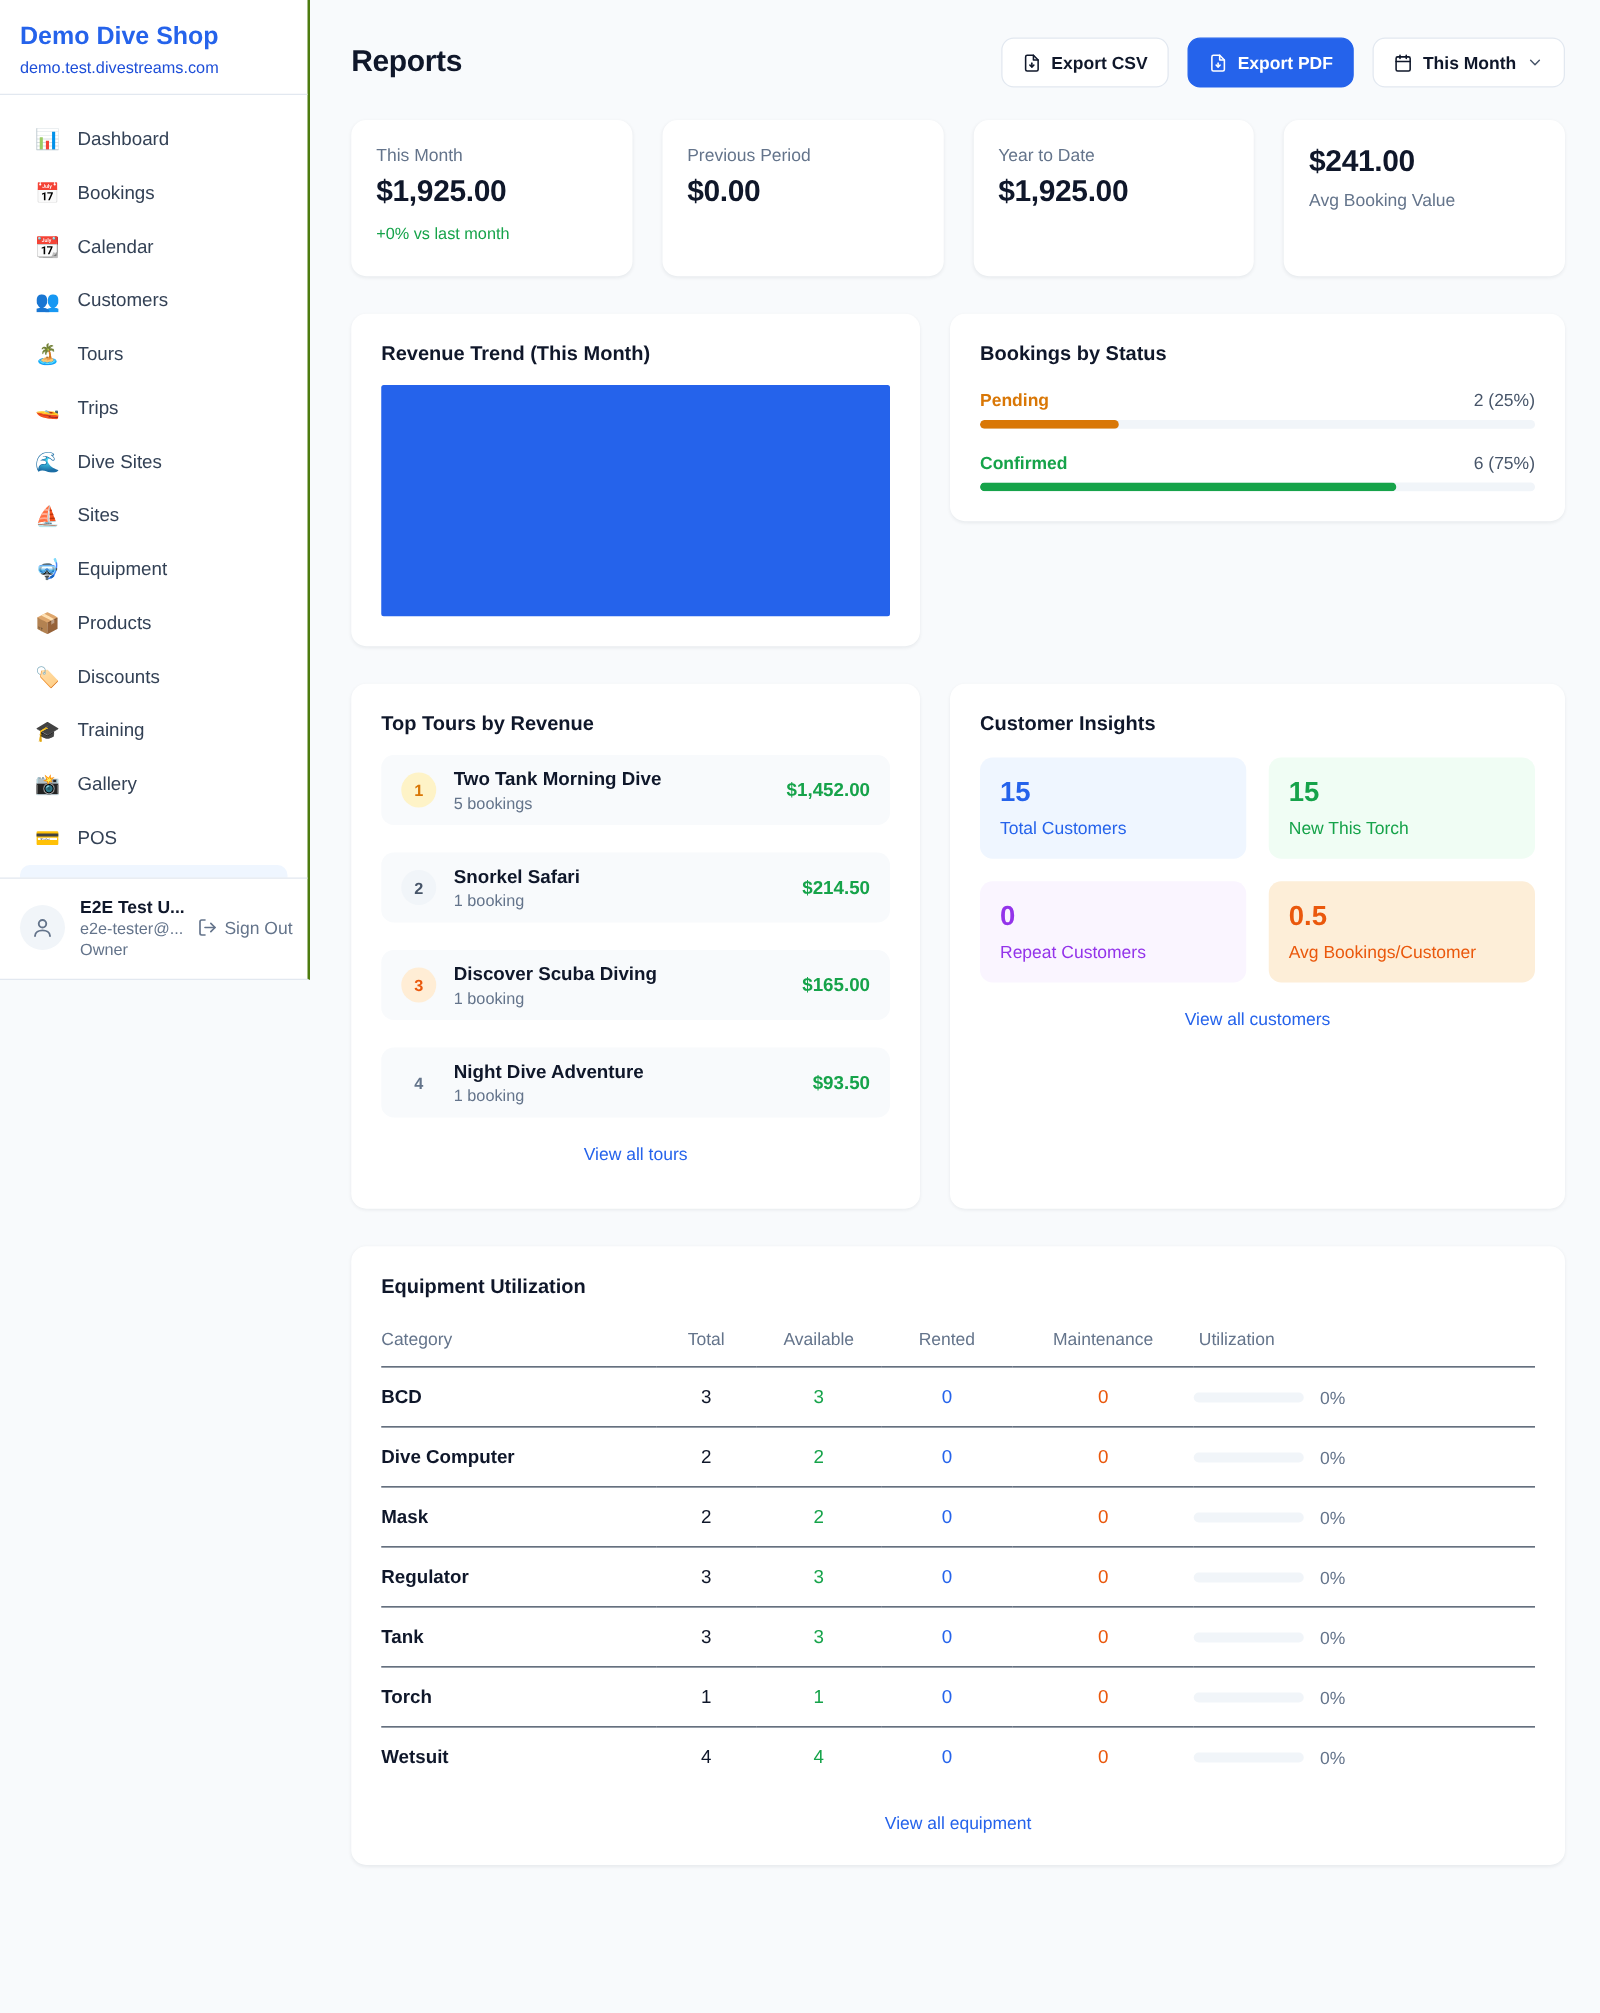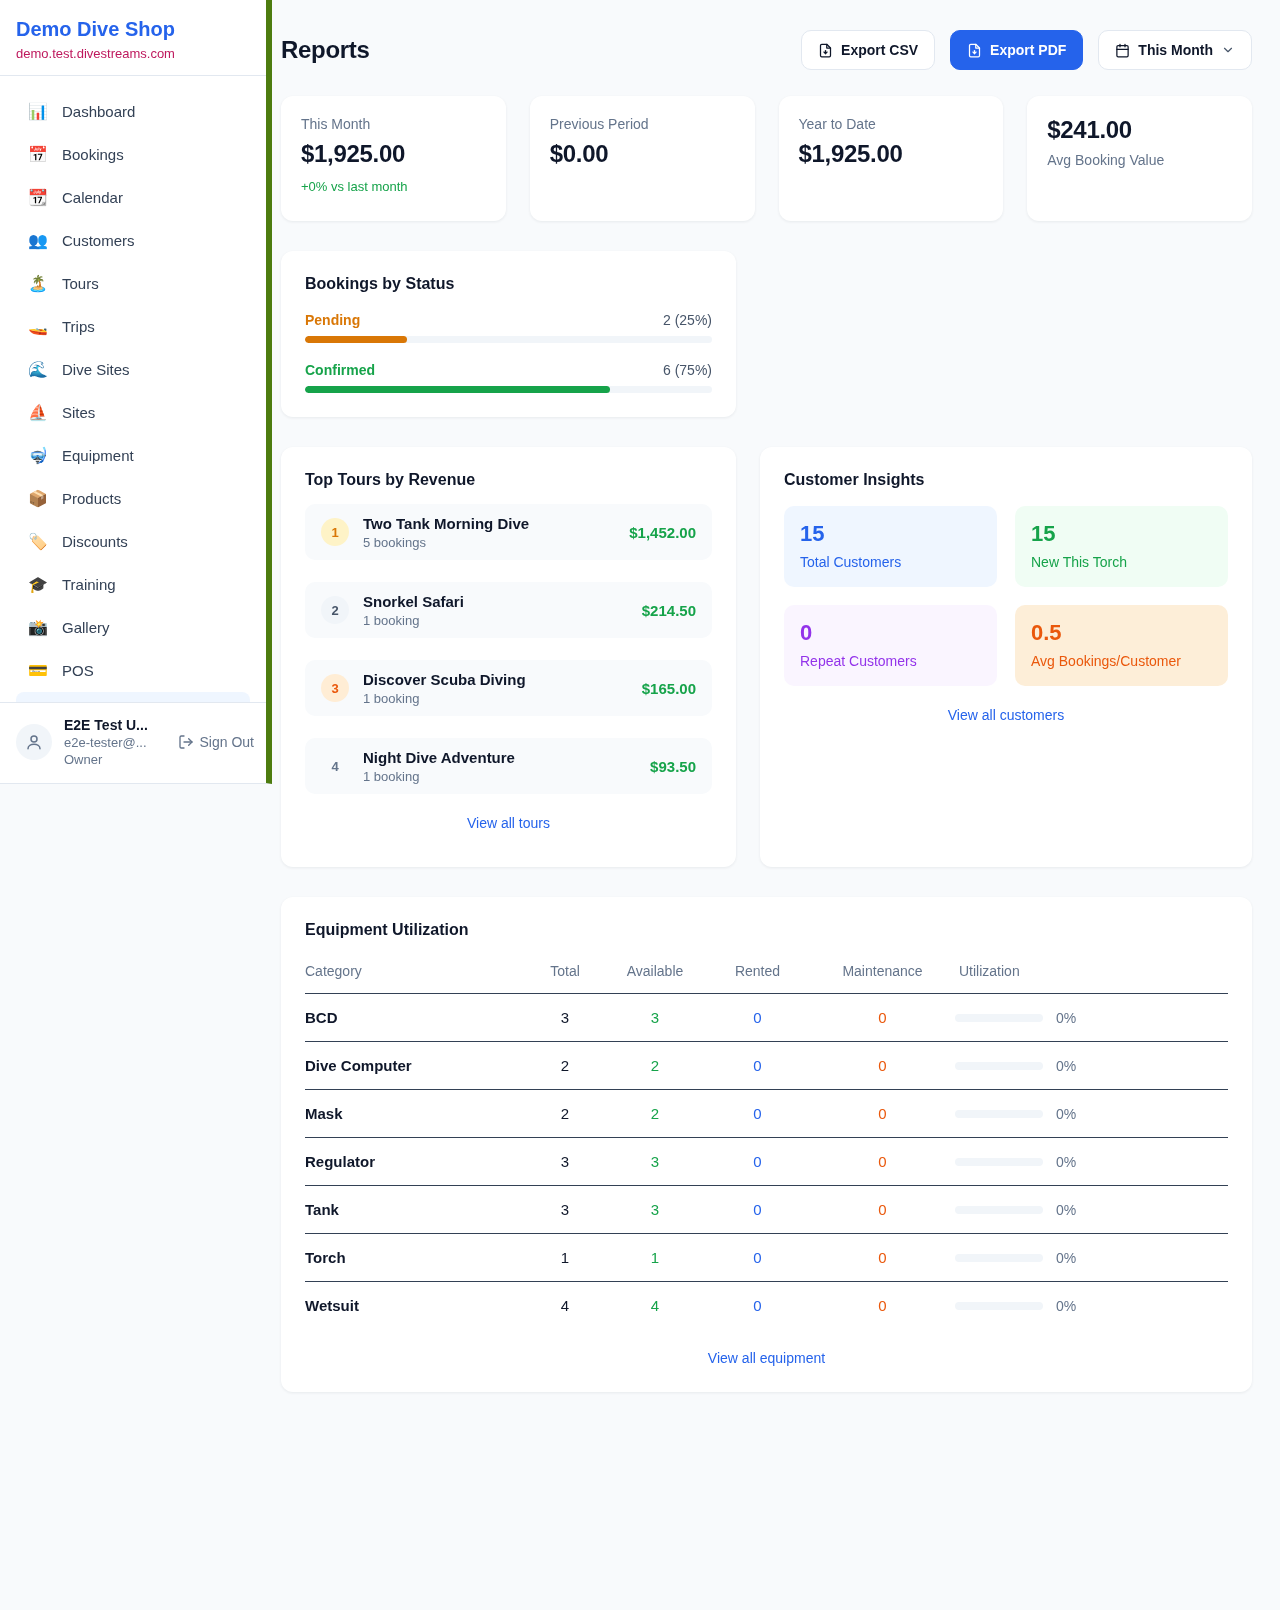--- a/index.html
+++ b/index.html
@@ -8,26 +8,26 @@
     background:#f8fafc;
     font-family:"Liberation Sans","DejaVu Sans",sans-serif;
     color:#0f172a;
     position:relative;
     overflow:hidden;
   }
   a { text-decoration:none; }
 
   
   .sidebar{
-    position:absolute; top:0; left:0; width:272px; background:#fff;
-    border-right:6px solid #4d7c0f; border-bottom:1px solid #e2e8f0;
+    position:absolute; top:0; left:0; width:248px; background:#fff;
+    border-right:2px solid #4d7c0f; border-bottom:1px solid #e2e8f0;
   }
   .side-header{ padding:18px 16px 14px; border-bottom:1px solid #e2e8f0; }
   .shop-name{ font-size:20px; font-weight:700; color:#2563eb; }
-  .shop-domain{ font-size:13px; color:#be185d; margin-top:5px; }
+  .shop-domain{ font-size:13px; color:#1d4ed8; margin-top:5px; }
   .nav{ padding:14px 12px 0; }
   .nav-item{
     display:flex; align-items:center; gap:14px; height:43px;
     padding:0 16px; border-radius:8px; font-size:15px; color:#334155; cursor:pointer;
   }
   .nav-icon{ width:20px; font-size:16px; text-align:center; flex:none; }
   .sliver{ height:10px; background:#eff6ff; border-radius:8px 8px 0 0; margin:0 4px; }
   .side-footer{
     border-top:1px solid #e2e8f0; padding:14px 12px 16px 16px;
     display:flex; align-items:center; gap:12px;
@@ -265,20 +265,24 @@
       <div class="stat-label">Year to Date</div>
       <div class="stat-value">$1,925.00</div>
     </div>
     <div class="card stat-card flipped">
       <div class="stat-value">$241.00</div>
       <div class="stat-sublabel">Avg Booking Value</div>
     </div>
   </div>
 
   <div class="row-2col">
+    <div class="card card-pad">
+      <div class="card-title">Revenue Trend (This Month)</div>
+      <div class="chart-block" style="background:#2563eb"></div>
+    </div>
 
     <div class="card card-pad">
       <div class="card-title">Bookings by Status</div>
       <div class="status-row">
         <div class="status-line">
           <span class="status-label" style="color:#d97706">Pending</span>
           <span class="status-count">2 (25%)</span>
         </div>
         <div class="bar-track">
           <div class="bar-fill" style="width:25%;background:#d97706"></div>

